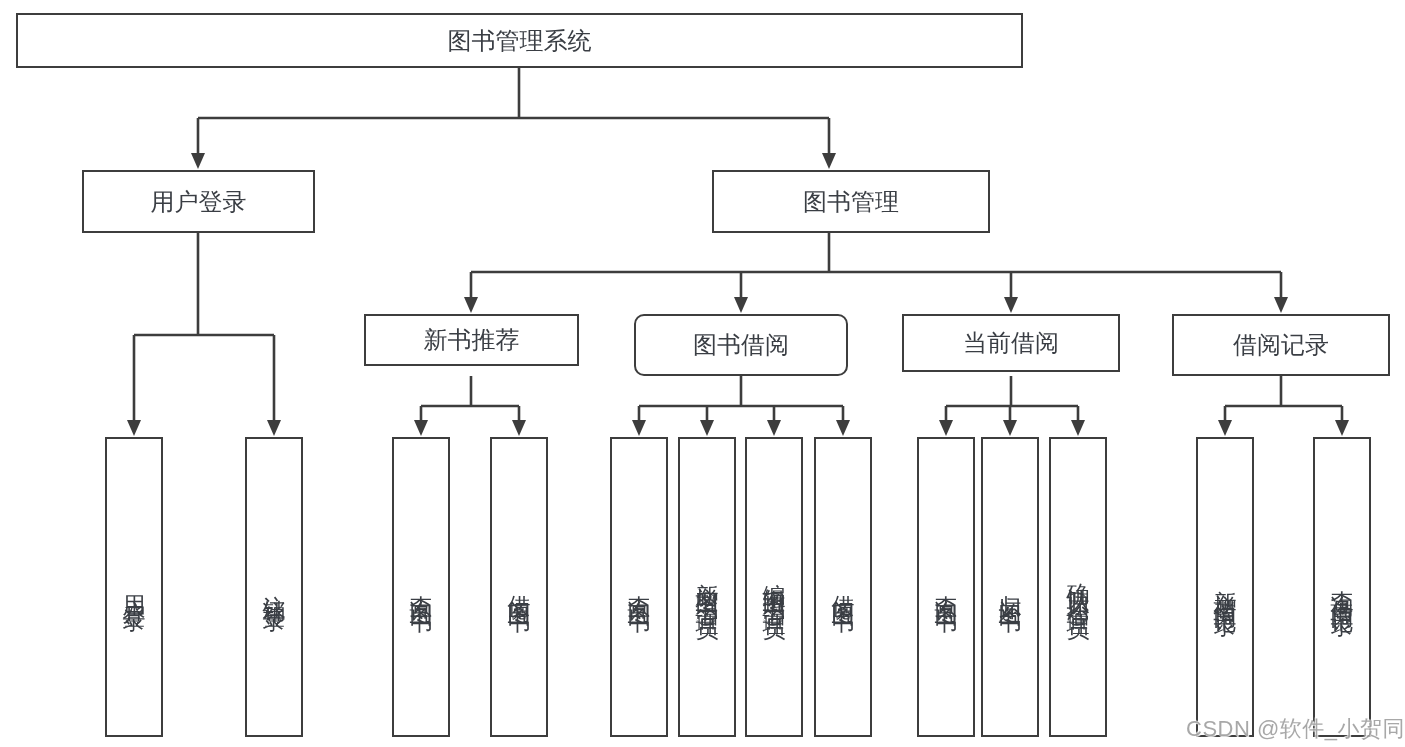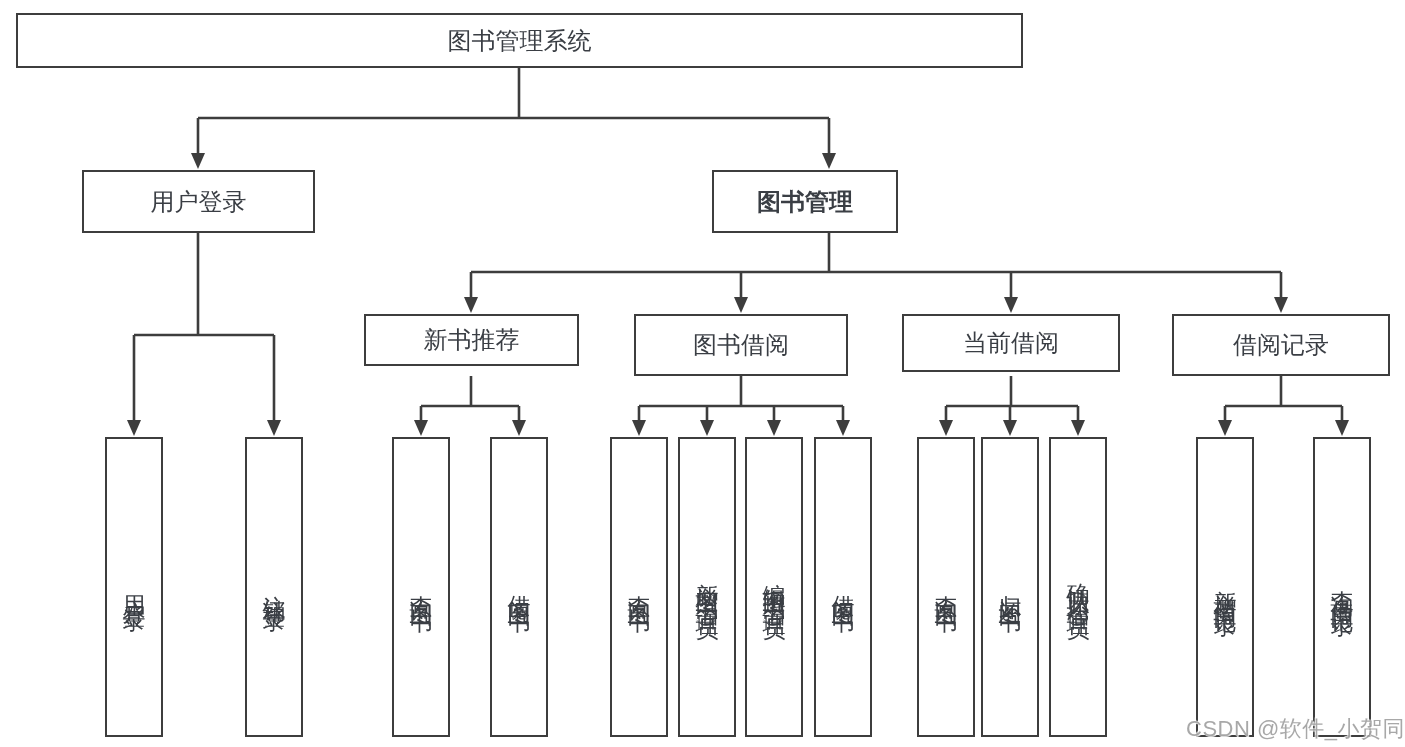--- a/index.html
+++ b/index.html
@@ -22,23 +22,23 @@
     white-space:nowrap;
   }
   .vbox{
     writing-mode:vertical-rl;
     font-size:23px;
     letter-spacing:5px;
   }
   
   .n-root    {left:16px;  top:13px;  width:1007px;height:55px;}
   .n-l2-user {left:82px;  top:170px; width:233px; height:63px;}
-  .n-l2-book {left:712px; top:170px; width:186px; height:63px;font-weight:bold;}
+  .n-l2-book {left:712px; top:170px; width:278px; height:63px;}
   .n-l3-new  {left:364px; top:314px; width:215px; height:52px;}
-  .n-l3-bb   {left:634px; top:314px; width:214px; height:62px;}
+  .n-l3-bb   {left:634px; top:314px; width:214px; height:62px;border-radius:10px;}
   .n-l3-cur  {left:902px; top:314px; width:218px; height:58px;}
   .n-l3-rec  {left:1172px;top:314px; width:218px; height:62px;}
   
   .leaf{top:437px;width:58px;height:300px;}
   .lf1 {left:105px;}  .lf2 {left:245px;}
   .lf3 {left:392px;}  .lf4 {left:490px;}
   .lf5 {left:610px;}  .lf6 {left:678px;}
   .lf7 {left:745px;}  .lf8 {left:814px;}
   .lf9 {left:917px;}  .lf10{left:981px;}
   .lf11{left:1049px;} .lf12{left:1196px;}

